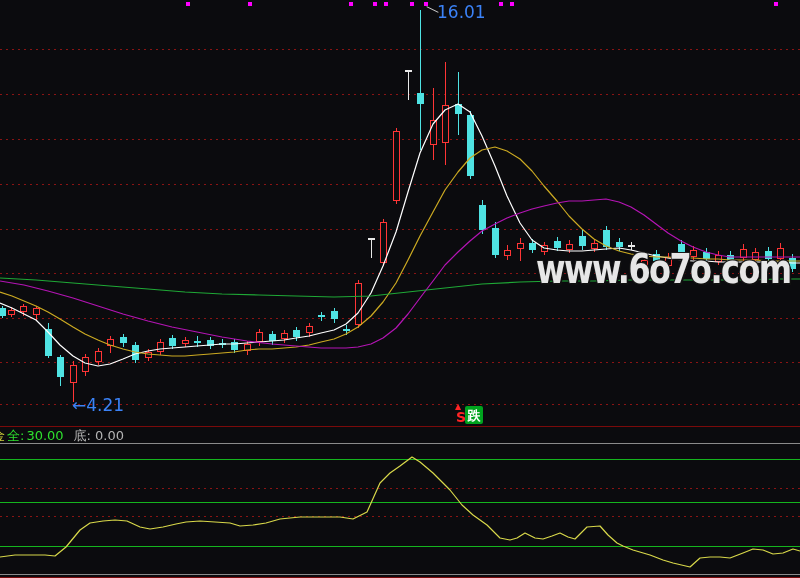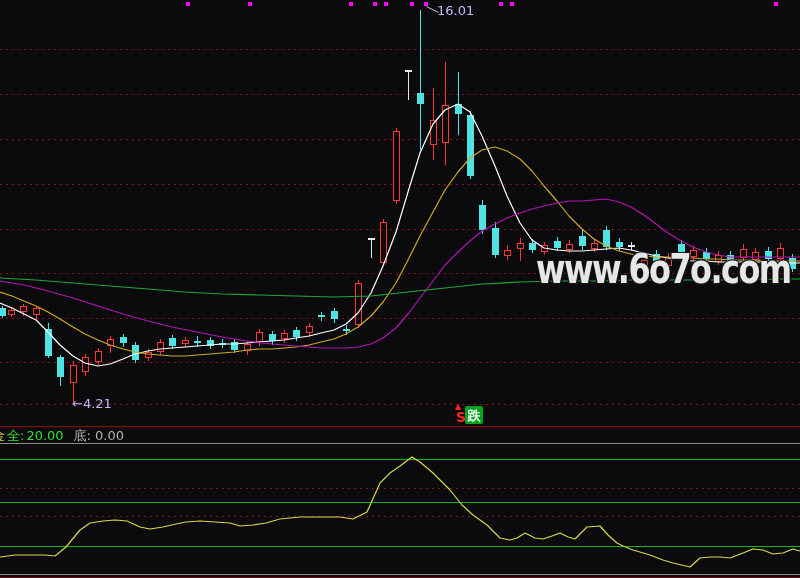--- a/index.html
+++ b/index.html
@@ -9,21 +9,21 @@
   .grid-dotted{position:absolute;left:0;width:800px;height:1px;
     background-image:repeating-linear-gradient(90deg,#8a1414 0 2px,transparent 2px 6px);}
   .sub-green{position:absolute;left:0;width:800px;height:1px;background:#15b41e;}
   .sig-dot{position:absolute;top:2px;width:4px;height:4px;background:#ff00ff;}
   .wick{position:absolute;width:1px;}
   .body-u{position:absolute;width:7px;box-sizing:border-box;border:1px solid #ff3536;background:#0b0b0e;}
   .body-d{position:absolute;width:7px;background:#4fe3e3;}
   .bar-doji{position:absolute;width:7px;height:2px;}
   .sep{position:absolute;left:0;width:800px;height:1px;}
   svg.overlay{position:absolute;left:0;top:0;pointer-events:none;}
-  .ann{position:absolute;color:#c4b5fd;font-size:13px;line-height:1;white-space:nowrap;}
+  .ann{position:absolute;color:#3b82f6;font-size:17px;line-height:1;white-space:nowrap;}
   .ann-line{position:absolute;left:426px;top:9px;width:13px;height:1px;background:#d8d8d8;transform:rotate(26deg);}
   .marker-tri{position:absolute;left:455px;top:403px;color:#ff2424;font-size:8px;line-height:1;}
   .marker-s{position:absolute;left:456px;top:410px;color:#ff2424;font-size:14px;font-weight:bold;line-height:1;}
   .badge-fall{position:absolute;left:465px;top:406px;width:18px;height:18px;background:#00a41e;
     color:#fff;font-size:13px;font-weight:bold;display:flex;align-items:center;justify-content:center;
     border-radius:2px;line-height:1;}
   .watermark{position:absolute;left:536px;top:246px;font-size:40px;font-weight:bold;color:#e6e6e6;
     letter-spacing:-2px;white-space:nowrap;transform:scaleX(0.8);transform-origin:left top;
     text-shadow:2px 2px 0 #101010,-1px -1px 0 #1a1a1a,1px -1px 0 #1a1a1a,-1px 1px 0 #1a1a1a;}
   .ind-header{position:absolute;left:0;top:427px;height:16px;display:flex;align-items:center;
@@ -218,18 +218,18 @@
 
   <span class="marker-tri">▲</span>
   <span class="marker-s">S</span>
   <span class="badge-fall">跌</span>
 
   <div class="watermark">www.6o7o.com</div>
 
   <div class="ind-header">
     <span class="ind-prefix">金</span>
     <span class="ind-fast">全:</span>
-    <span class="ind-fast">20.00</span>
+    <span class="ind-fast">30.00</span>
     <span class="ind-slow">底:</span>
     <span class="ind-slow" style="margin-left:4px;">0.00</span>
   </div>
 
 </div>
 
 </body></html>

